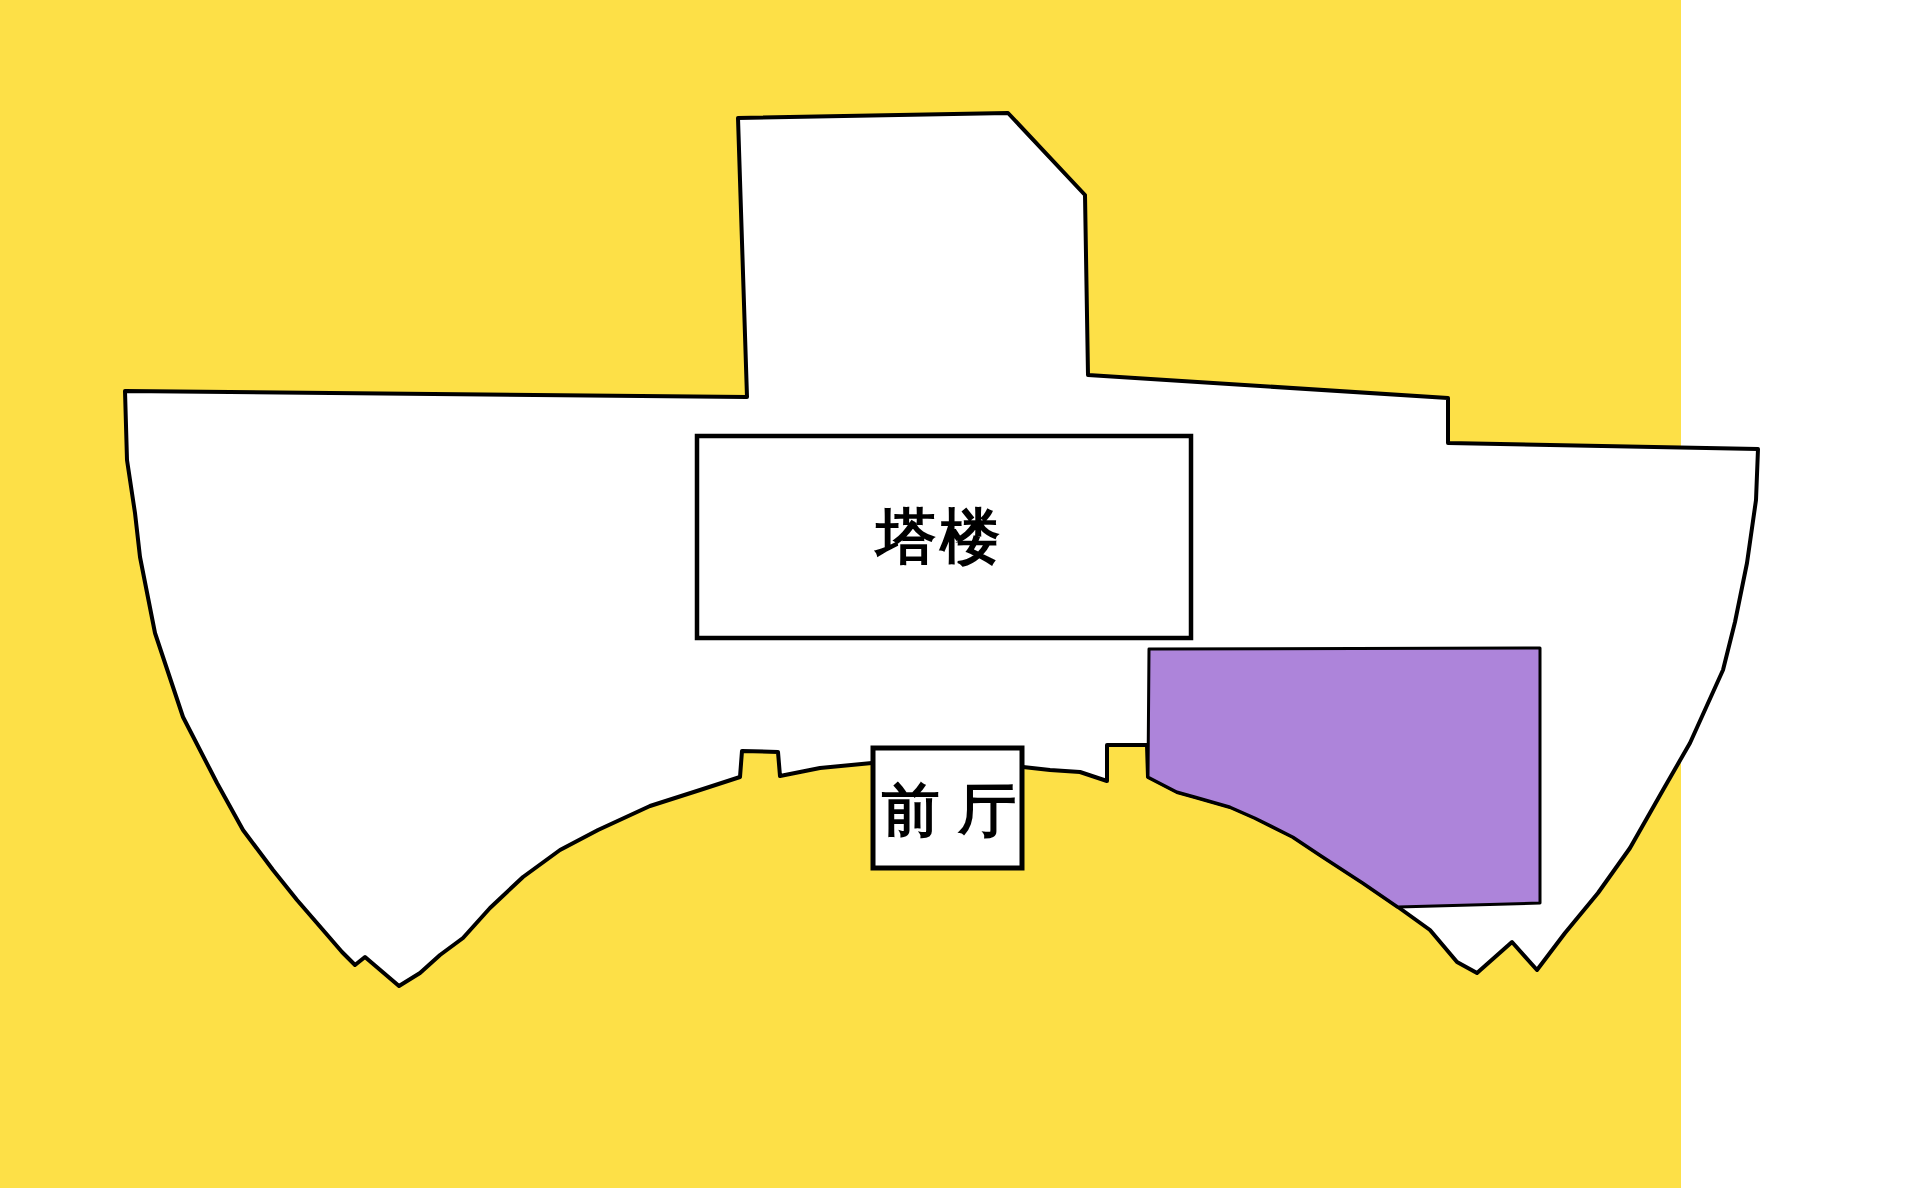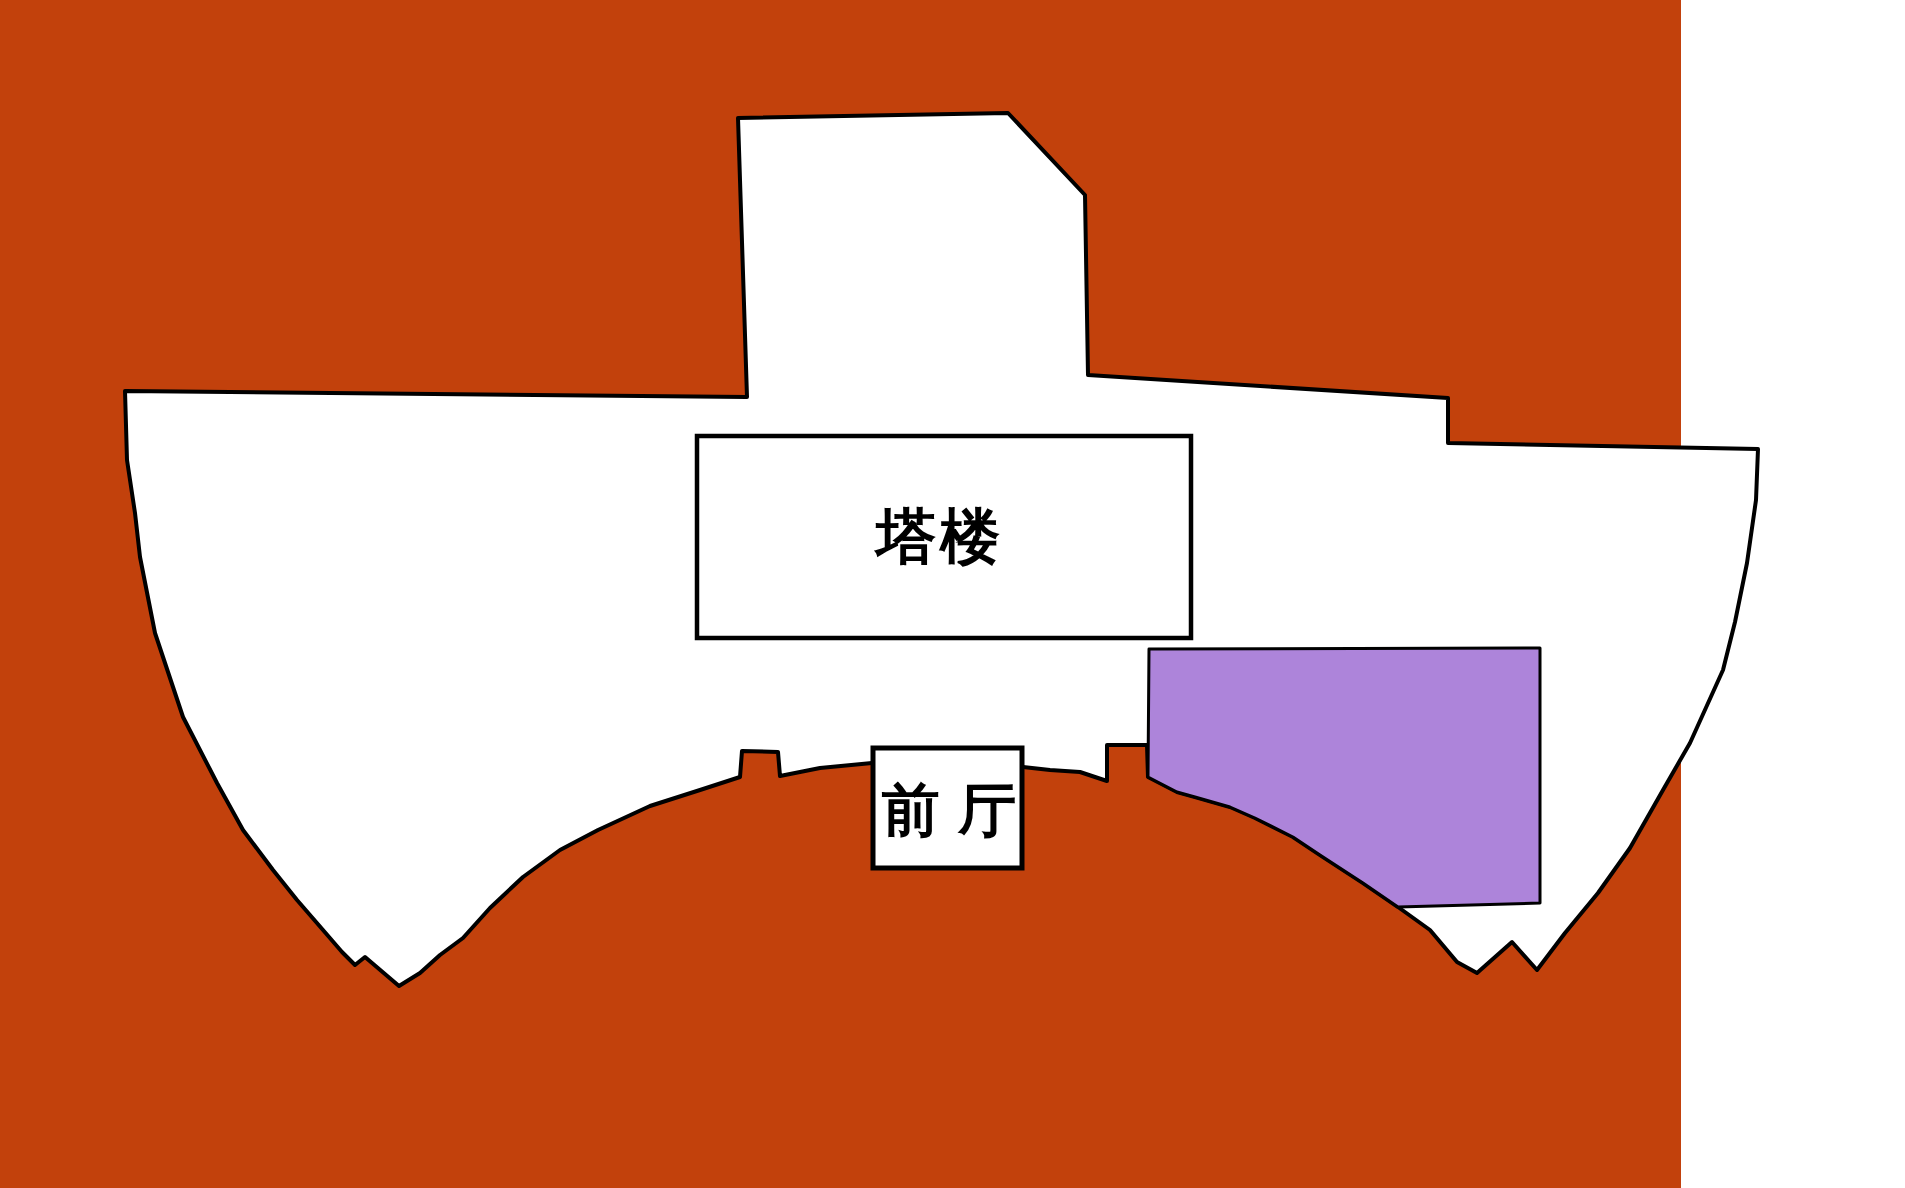--- a/index.html
+++ b/index.html
@@ -8,21 +8,21 @@
     background: #ffffff;
     width: 1905px;
     height: 1188px;
     overflow: hidden;
     font-family: "Liberation Serif", "DejaVu Serif", serif;
   }
   #plan-wrap {
     width: 1681px;
     height: 1188px;
     position: relative;
-    background: #c2410c;
+    background: #fde047;
   }
   svg { display: block; }
   .outline {
     fill: #ffffff;
     stroke: #000000;
     stroke-width: 4;
     stroke-linejoin: round;
     stroke-linecap: round;
   }
   .room-highlight {

